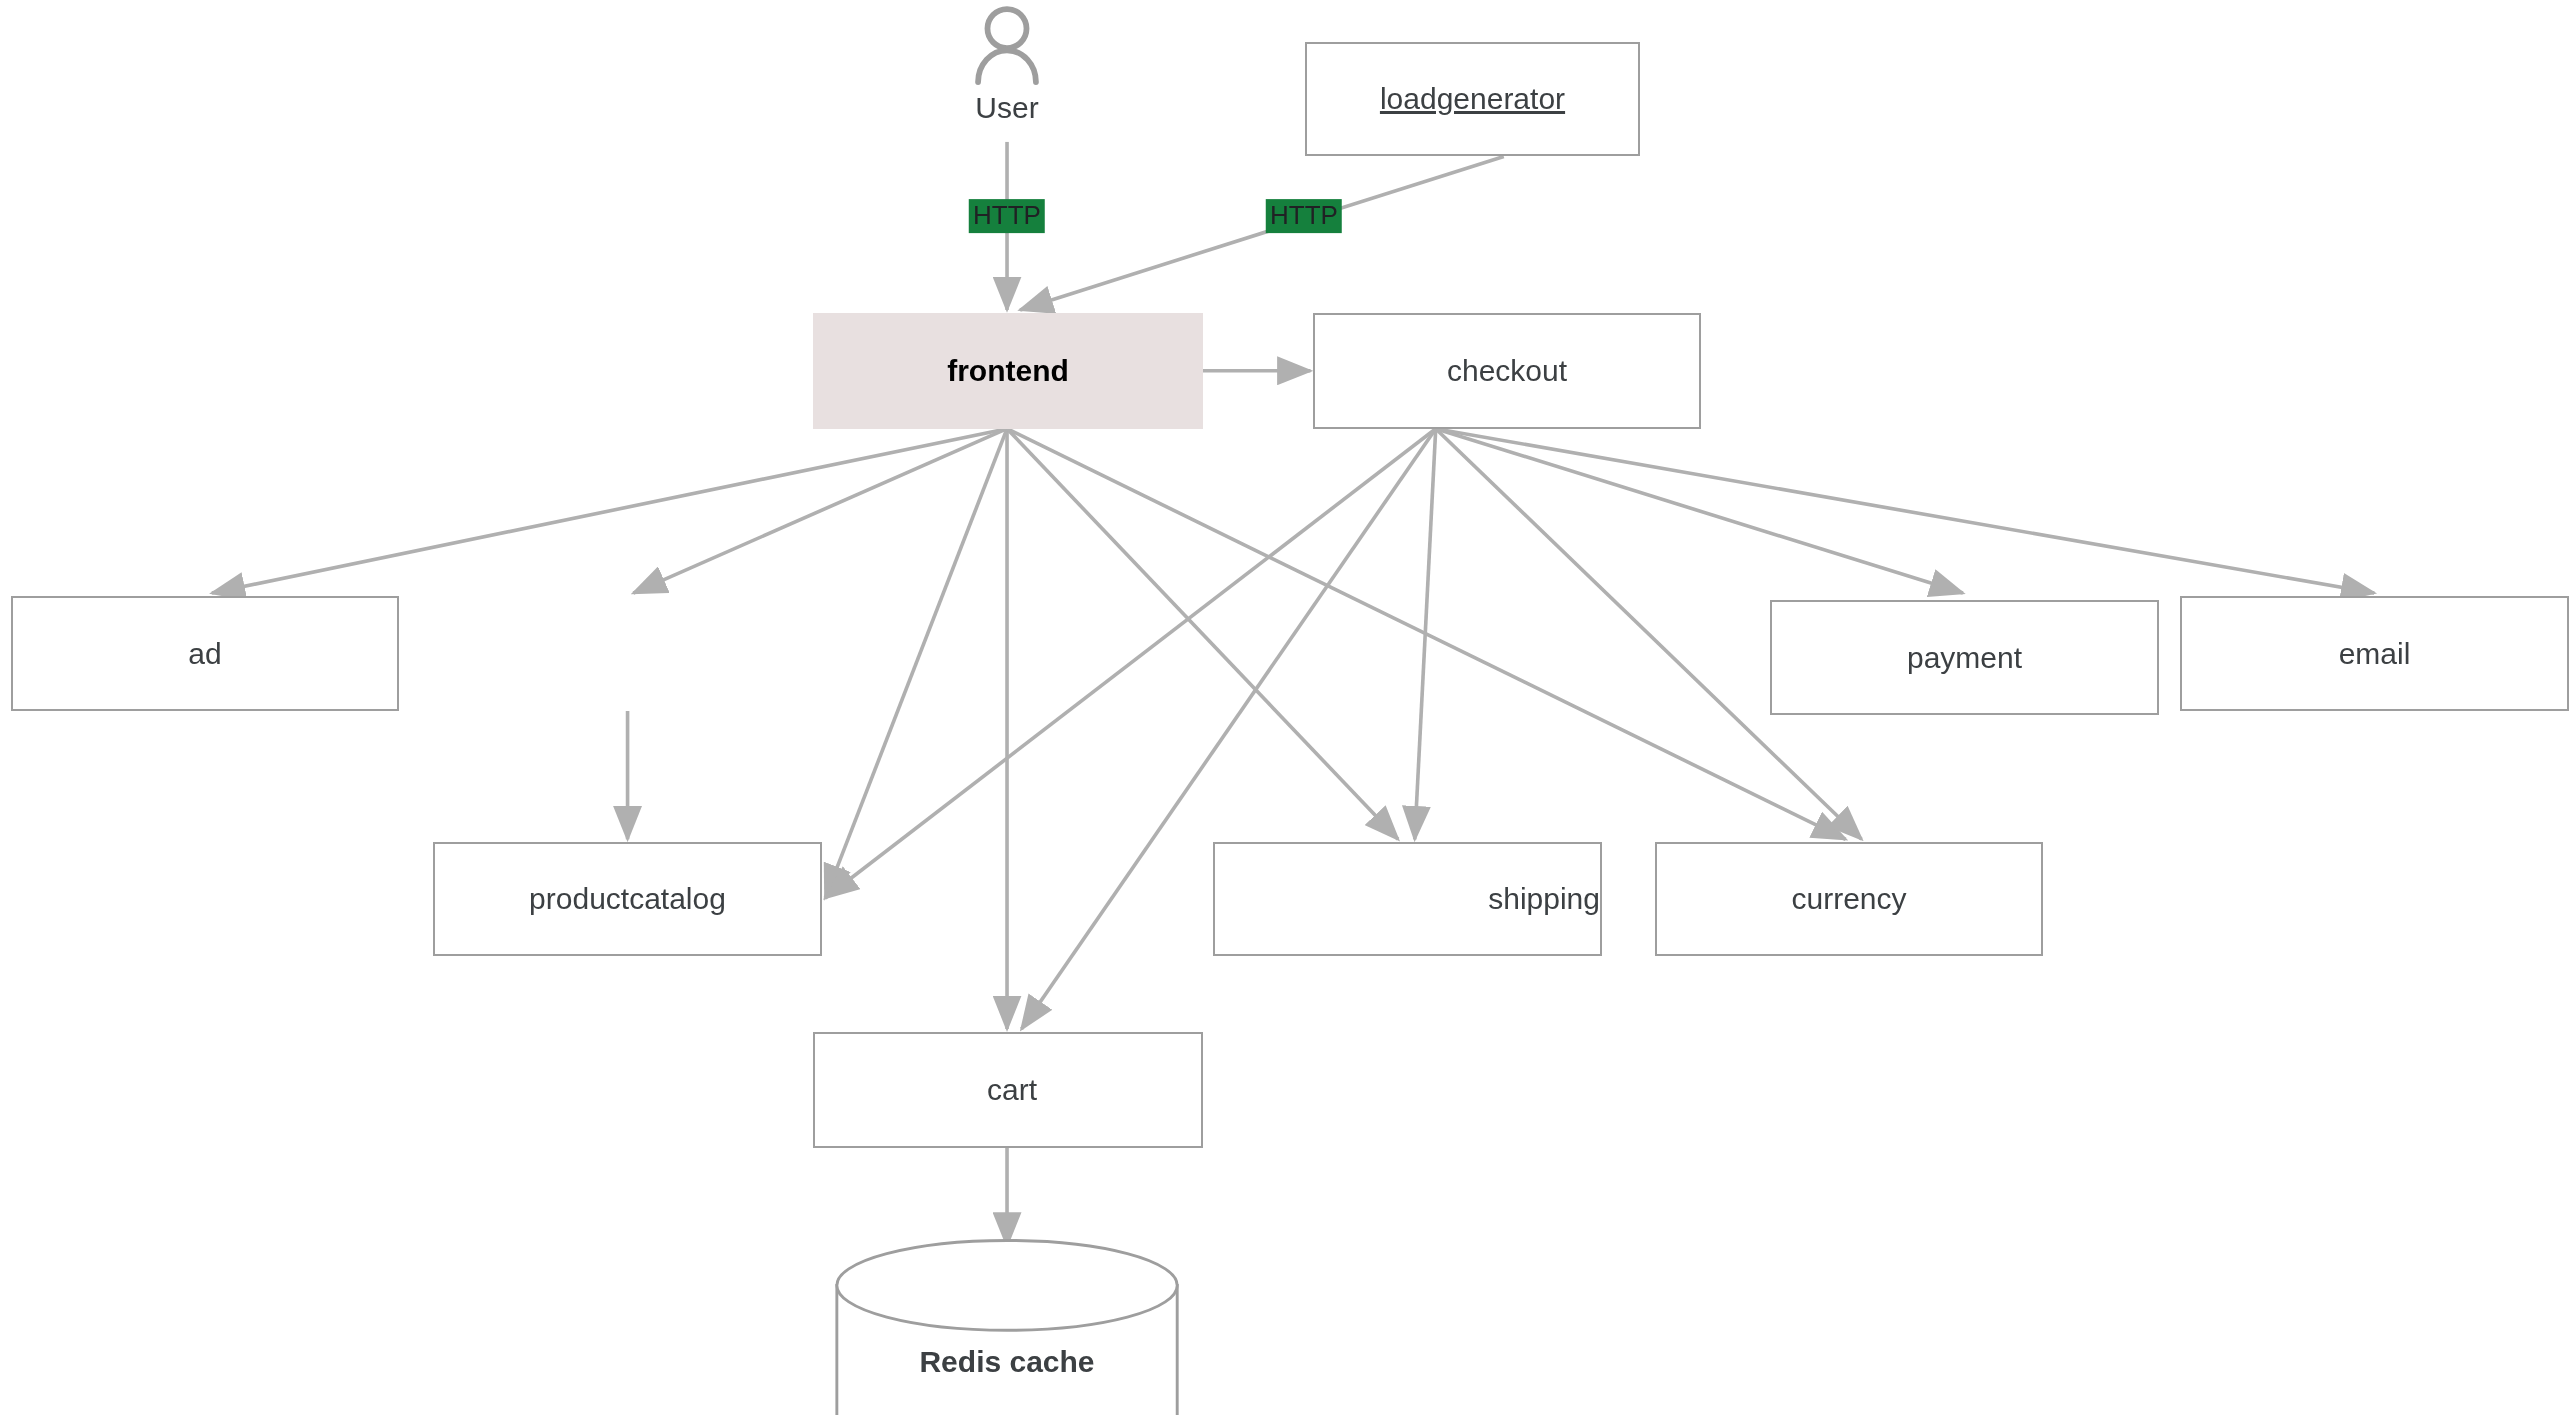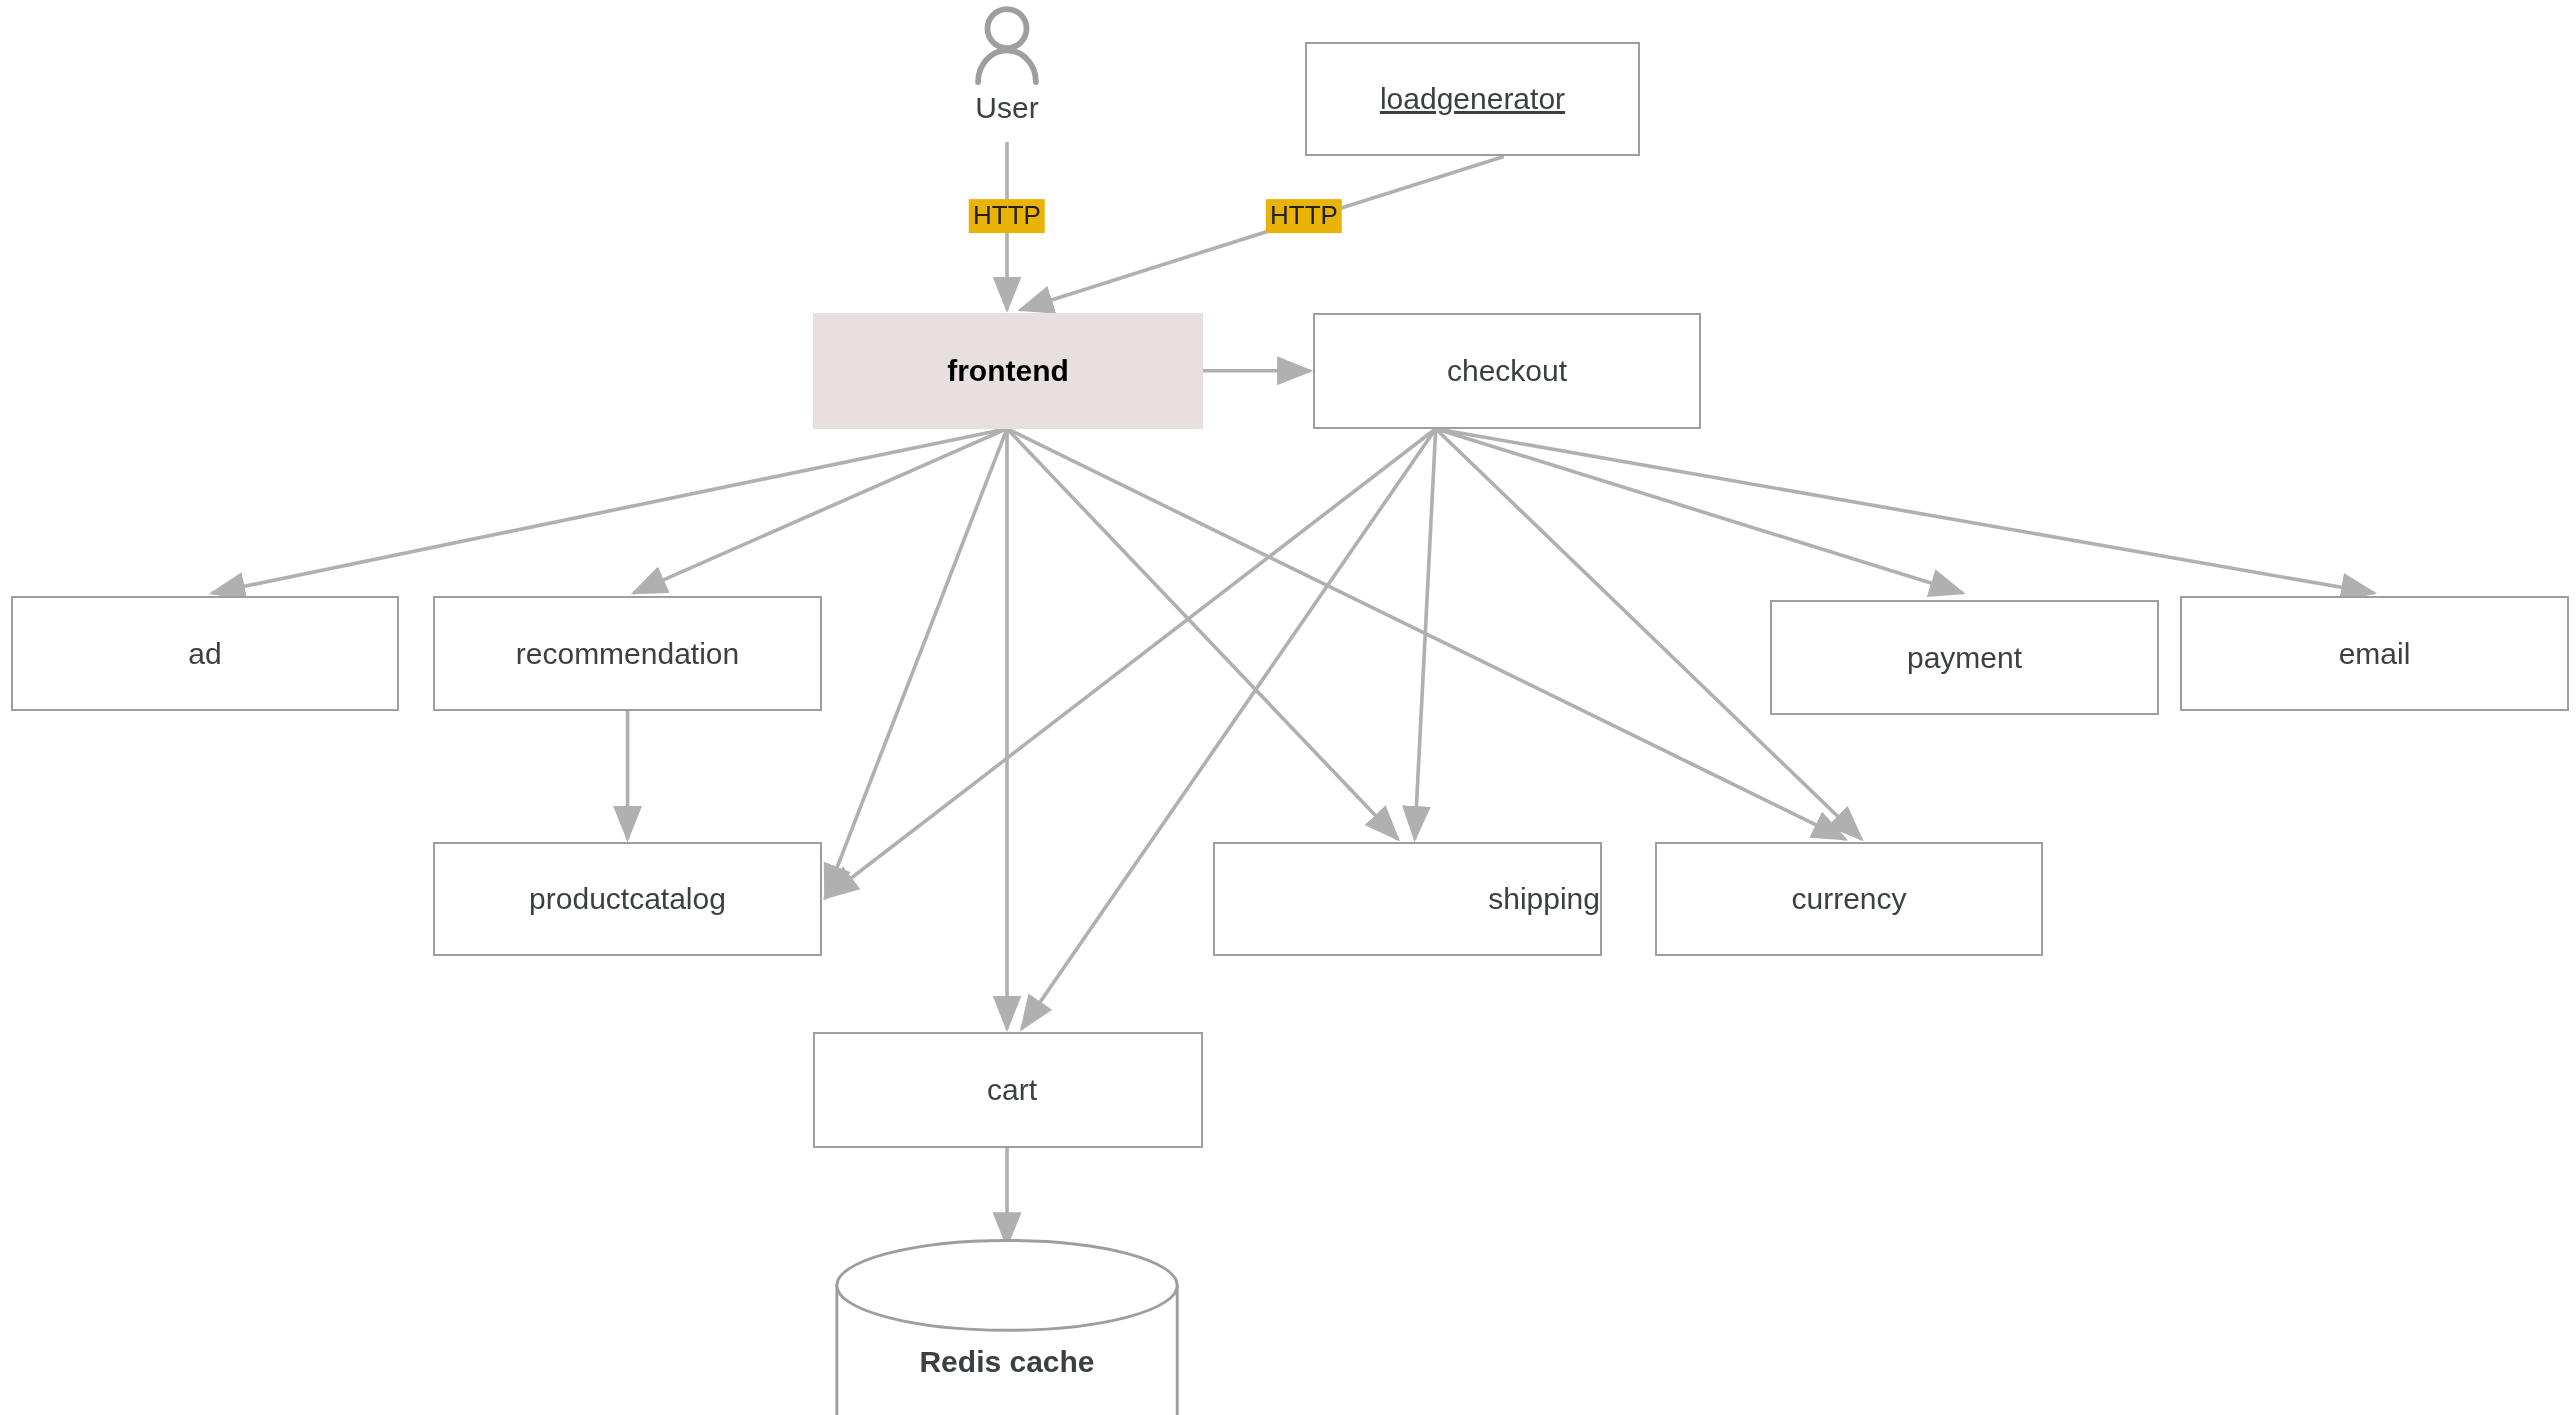--- a/index.html
+++ b/index.html
@@ -53,21 +53,21 @@
     flex-direction: column;
     align-items: center;
   }
   .actor-label {
     font-size: 30px;
     color: #3c4043;
     margin-top: 5.8px;
   }
   .edge-label {
     position: absolute;
-    background: #eab308;
+    background: #15803d;
     color: #202124;
     font-size: 26px;
     font-family: "Liberation Sans", sans-serif;
     padding: 1.4px 4.3px;
     white-space: nowrap;
     transform: translate(-50%, -50%);
     text-align: center;
   }
   .cyl-label {
     position: absolute;
@@ -139,23 +139,20 @@
   </div>
 
   <div class="node" style="left:1313px; top:313px; width:388px; height:116px;">
     <span class="node-label">checkout</span>
   </div>
 
   <div class="node" style="left:11px; top:596px; width:388px; height:115px;">
     <span class="node-label">ad</span>
   </div>
 
-  <div class="node" style="left:433px; top:596px; width:389px; height:115px;">
-    <span class="node-label">recommendation</span>
-  </div>
 
   <div class="node" style="left:1770px; top:600px; width:389px; height:115px;">
     <span class="node-label">payment</span>
   </div>
 
   <div class="node" style="left:2180px; top:596px; width:389px; height:115px;">
     <span class="node-label">email</span>
   </div>
 
   <div class="node" style="left:433px; top:842px; width:389px; height:114px;">

